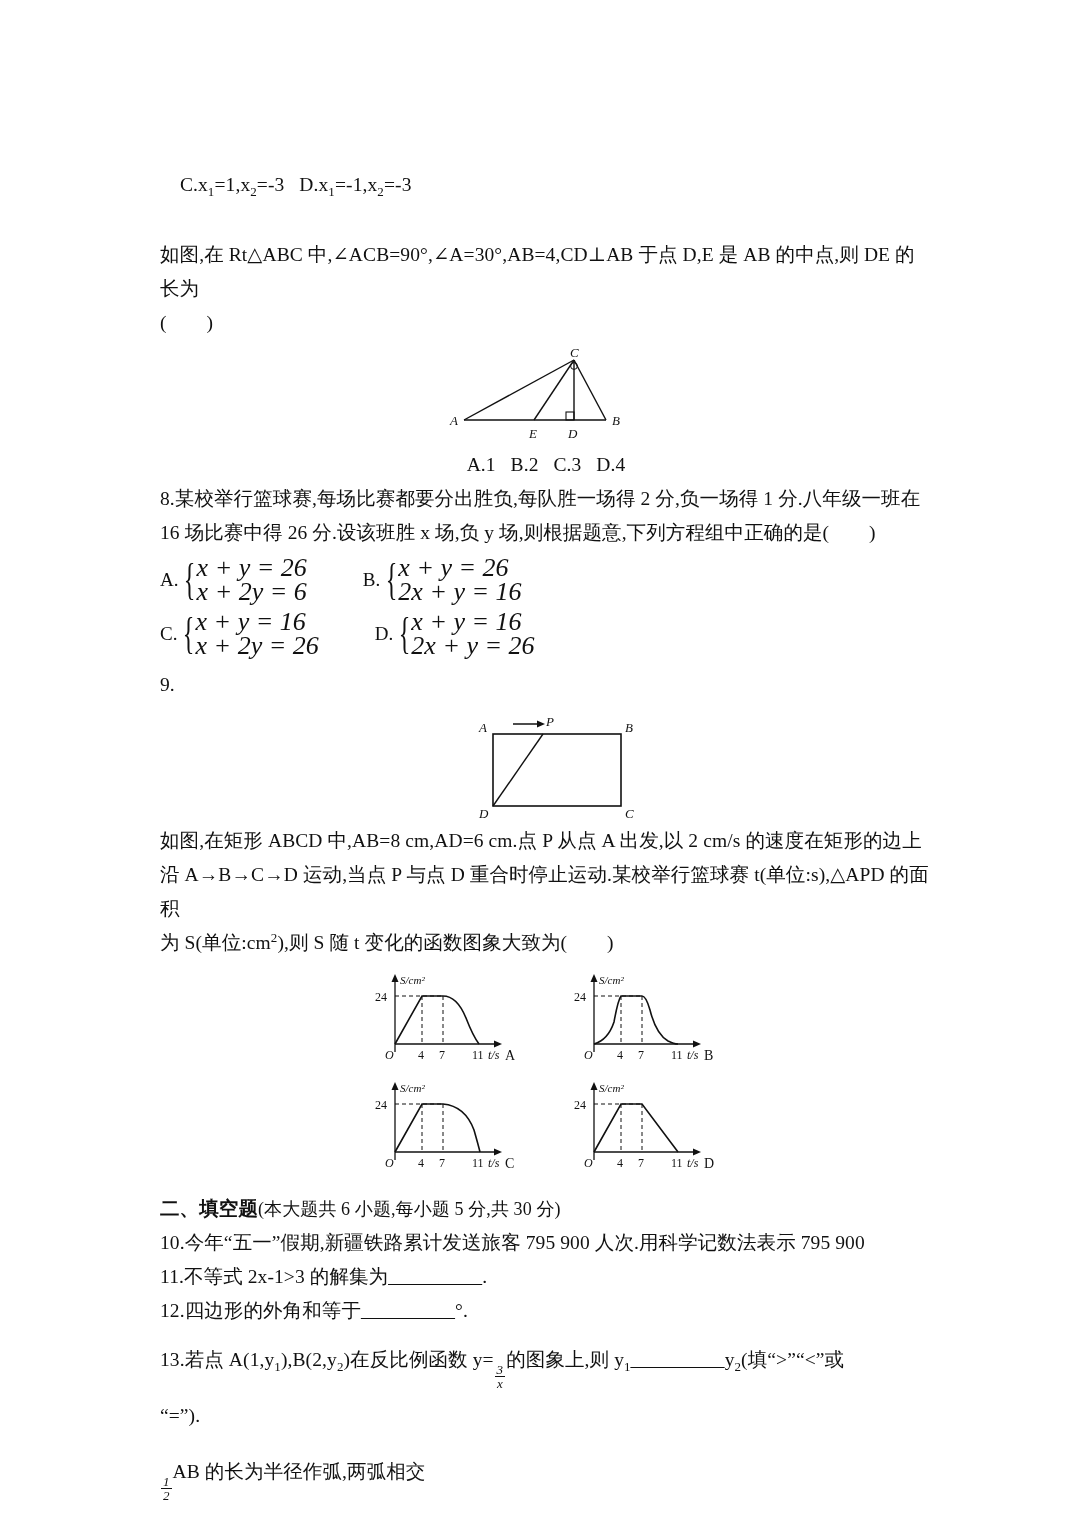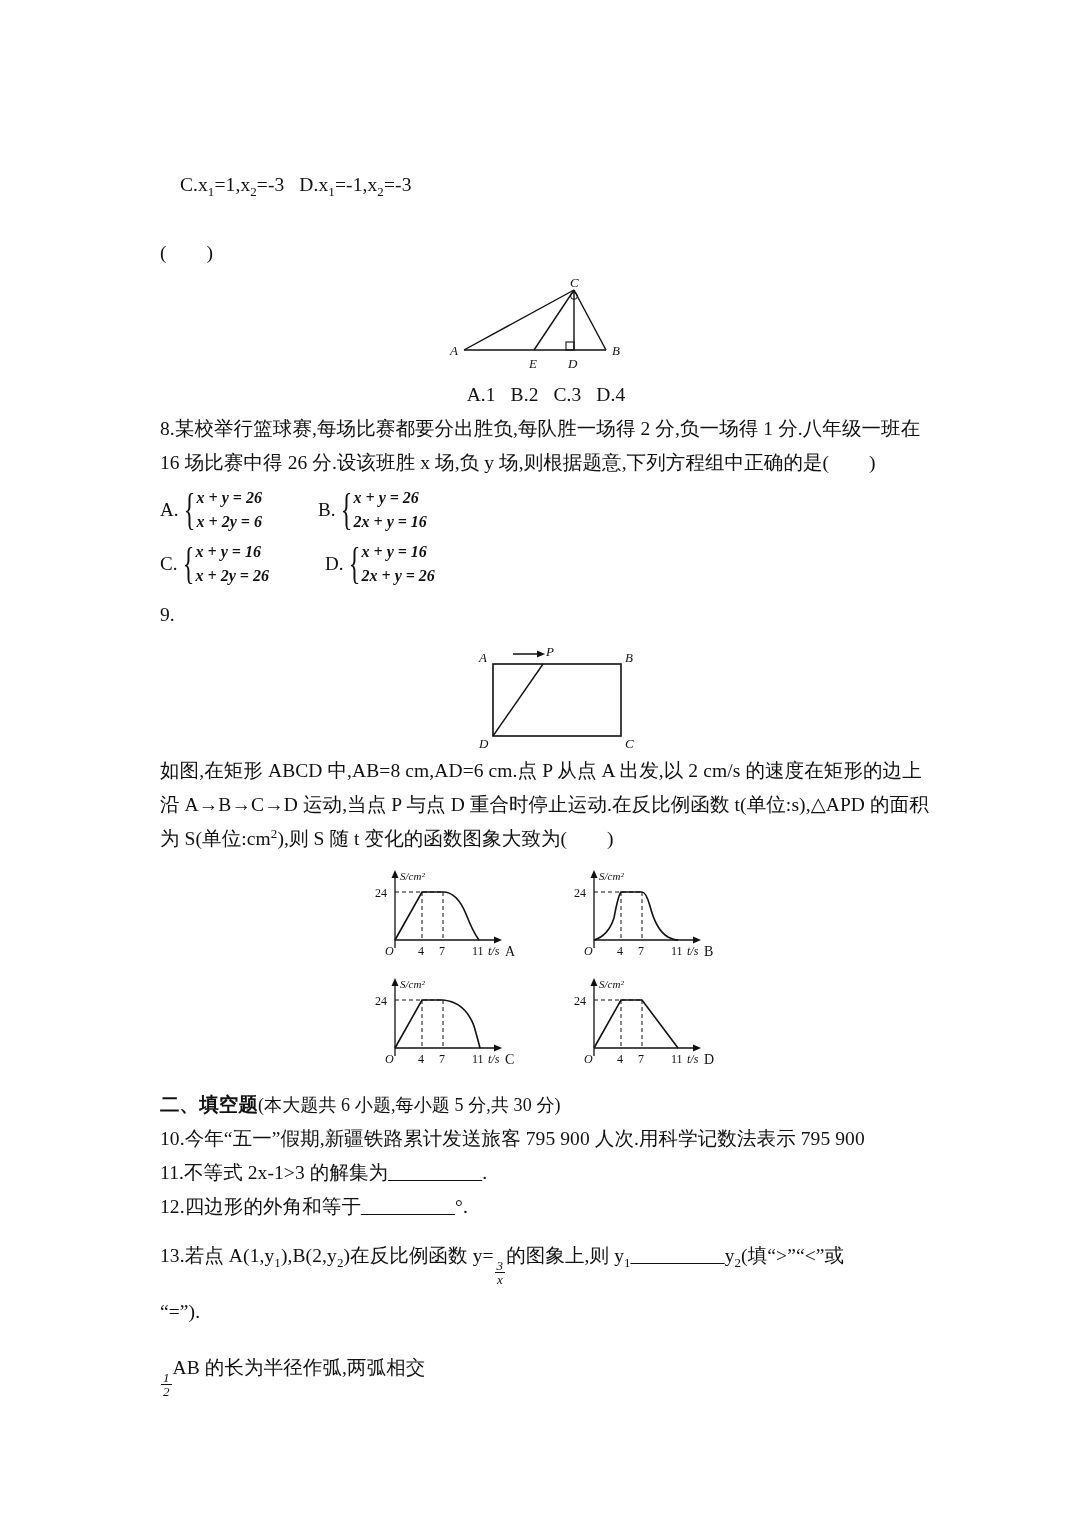--- a/index.html
+++ b/index.html
@@ -55,23 +55,22 @@
     line-height: 36px;
     font-weight: 300;
     transform: scaleX(0.55);
     display: inline-block;
     margin-right: -4px;
   }
   .eqs {
     display: flex;
     flex-direction: column;
     font-style: italic;
-    font-size: 16px;
+    font-size: 26px;
     line-height: 24px;
-    font-weight: bold;
   }
   .eqs span { white-space: nowrap; }
 
   
   .choices { margin-top: 2px; text-align: center; }
 
   
   .fig-tri { position: relative; height: 100px; margin-top: 6px; }
   .fig-rect { position: relative; height: 118px; margin-top: 4px; }
   .fig-tri svg, .fig-rect svg { display: block; margin: 0 auto; }
@@ -110,20 +109,21 @@
 </head>
 <body>
 
 <div class="page">
 <div class="content">
 
   <div class="line">
     <span><span>C.x</span><span class="sub">1</span><span>=1,x</span><span class="sub">2</span><span>=-3</span></span>&nbsp;&nbsp;&nbsp;<span><span>D.x</span><span class="sub">1</span><span>=-1,x</span><span class="sub">2</span><span>=-3</span></span>
   </div>
 
+  <div class="line q">如图,在 Rt△ABC 中,∠ACB=90°,∠A=30°,AB=4,CD⊥AB 于点 D,E 是 AB 的中点,则 DE 的长为</div>
   <div class="line">(        )</div>
 
   <div class="fig-tri">
     <svg width="200" height="98" viewBox="0 0 200 98">
 
       <line x1="18" y1="74" x2="160" y2="74" stroke="#111" stroke-width="1.6"></line>
 
       <line x1="18" y1="74" x2="128" y2="14" stroke="#111" stroke-width="1.4"></line>
 
       <line x1="128" y1="14" x2="160" y2="74" stroke="#111" stroke-width="1.4"></line>
@@ -199,21 +199,21 @@
       <polygon points="86,14.5 94,18 86,21.5" fill="#111"></polygon>
       <text x="28" y="26" font-family="Liberation Serif, serif" font-size="13" font-style="italic" fill="#111">A</text>
       <text x="174" y="26" font-family="Liberation Serif, serif" font-size="13" font-style="italic" fill="#111">B</text>
       <text x="174" y="112" font-family="Liberation Serif, serif" font-size="13" font-style="italic" fill="#111">C</text>
       <text x="28" y="112" font-family="Liberation Serif, serif" font-size="13" font-style="italic" fill="#111">D</text>
       <text x="95" y="20" font-family="Liberation Serif, serif" font-size="13" font-style="italic" fill="#111">P</text>
     </svg>
   </div>
 
   <div class="line">如图,在矩形 ABCD 中,AB=8 cm,AD=6 cm.点 P 从点 A 出发,以 2 cm/s 的速度在矩形的边上</div>
-  <div class="line">沿 A→B→C→D 运动,当点 P 与点 D 重合时停止运动.在反比例函数 t(单位:s),△APD 的面积</div>
+  <div class="line">沿 A→B→C→D 运动,当点 P 与点 D 重合时停止运动.某校举行篮球赛 t(单位:s),△APD 的面积</div>
   <div class="line"><span>为 S(单位:cm</span><span class="sup">2</span><span>),则 S 随 t 变化的函数图象大致为(        )</span></div>
 
   <div class="graphs">
 
     <div class="graph-row">
 
       <div class="graph-cell">
         <svg width="155" height="92" viewBox="0 0 155 92">
 
           <line x1="26" y1="82" x2="26" y2="10" stroke="#111" stroke-width="1.3"></line>

